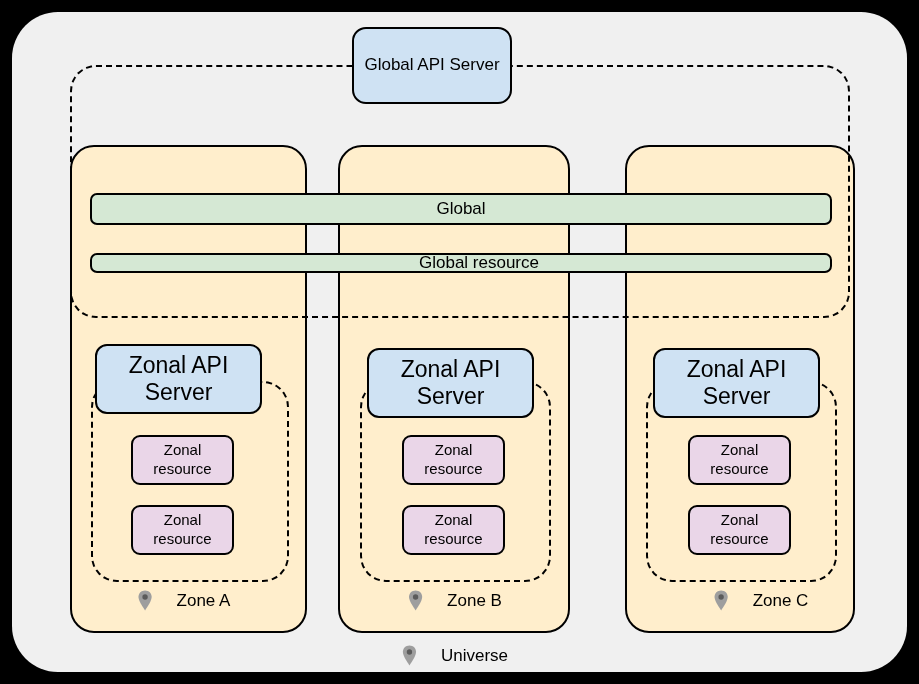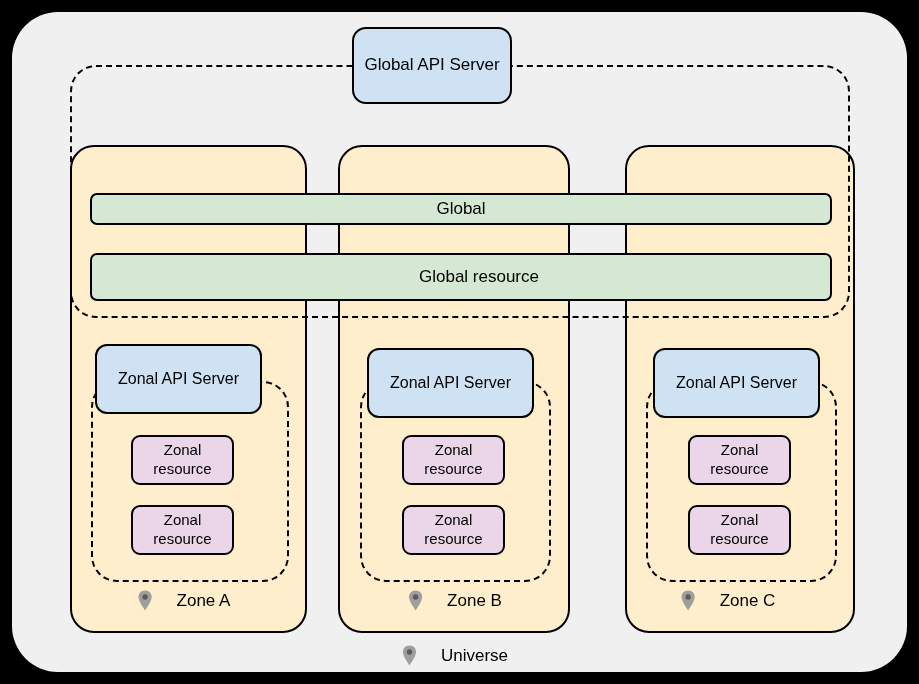--- a/index.html
+++ b/index.html
@@ -69,21 +69,21 @@
     box-sizing: border-box;
     border: 2px dashed #000000;
     border-radius: 26px;
     background: transparent;
   }
 
   
   .api-server {
     background: #cfe2f3;
     border-radius: 12px;
-    font-size: 16px;
+    font-size: 23px;
   }
   .api-server.global {
     font-size: 17px;
     border-radius: 14px;
   }
 
   
   .green-bar {
     background: #d5e8d4;
     border-radius: 7px;
@@ -131,21 +131,21 @@
     <div class="zone" style="left:58px; top:133px; width:237px; height:488px;"></div>
     <div class="zone" style="left:326px; top:133px; width:232px; height:488px;"></div>
     <div class="zone" style="left:613px; top:133px; width:230px; height:488px;"></div>
 
     <div class="global-boundary" style="left:58px; top:53px; width:780px; height:253px;"></div>
 
     <div class="box green-bar" style="left:78px; top:181px; width:742px; height:32px;">
       <span class="bar-label">Global</span>
     </div>
 
-    <div class="box green-bar" style="left:78px; top:241px; width:742px; height:48px;padding-left:36px;">
+    <div class="box green-bar" style="left:78px; top:241px; width:742px; height:20px;padding-left:36px;">
       <span class="bar-label">Global resource</span>
     </div>
 
     <div class="box api-server global" style="left:340px; top:15px; width:160px; height:77px;">
       <span>Global API Server</span>
     </div>
 
     <div class="zone-inner" style="left:79px; top:369px; width:198px; height:201px;"></div>
 
     <div class="box api-server" style="left:83px; top:332px; width:167px; height:70px;">
@@ -203,21 +203,21 @@
     <div class="box resource" style="left:676px; top:423px; width:103px; height:50px;">
       <span>Zonal</span>
       <span>resource</span>
     </div>
 
     <div class="box resource" style="left:676px; top:493px; width:103px; height:50px;">
       <span>Zonal</span>
       <span>resource</span>
     </div>
 
-    <div class="pin-label center" style="left:716px; top:578px;text-align:center;">
+    <div class="pin-label center" style="left:749px; top:578px;text-align:center;">
       <svg class="pin-icon" viewBox="0 0 15 21">
         <path d="M7.5 0.6 C3.7 0.6 0.9 3.4 0.9 7.1 C0.9 11.5 7.5 20.4 7.5 20.4 C7.5 20.4 14.1 11.5 14.1 7.1 C14.1 3.4 11.3 0.6 7.5 0.6 Z" fill="#9e9e9e"></path>
         <circle cx="7.5" cy="7.0" r="2.7" fill="#5b5b5b"></circle>
       </svg>
       <span class="zone-text">Zone C</span>
     </div>
 
     <div class="pin-label center" style="left:443px; top:633px;">
       <svg class="pin-icon" viewBox="0 0 15 21">
         <path d="M7.5 0.6 C3.7 0.6 0.9 3.4 0.9 7.1 C0.9 11.5 7.5 20.4 7.5 20.4 C7.5 20.4 14.1 11.5 14.1 7.1 C14.1 3.4 11.3 0.6 7.5 0.6 Z" fill="#9e9e9e"></path>

